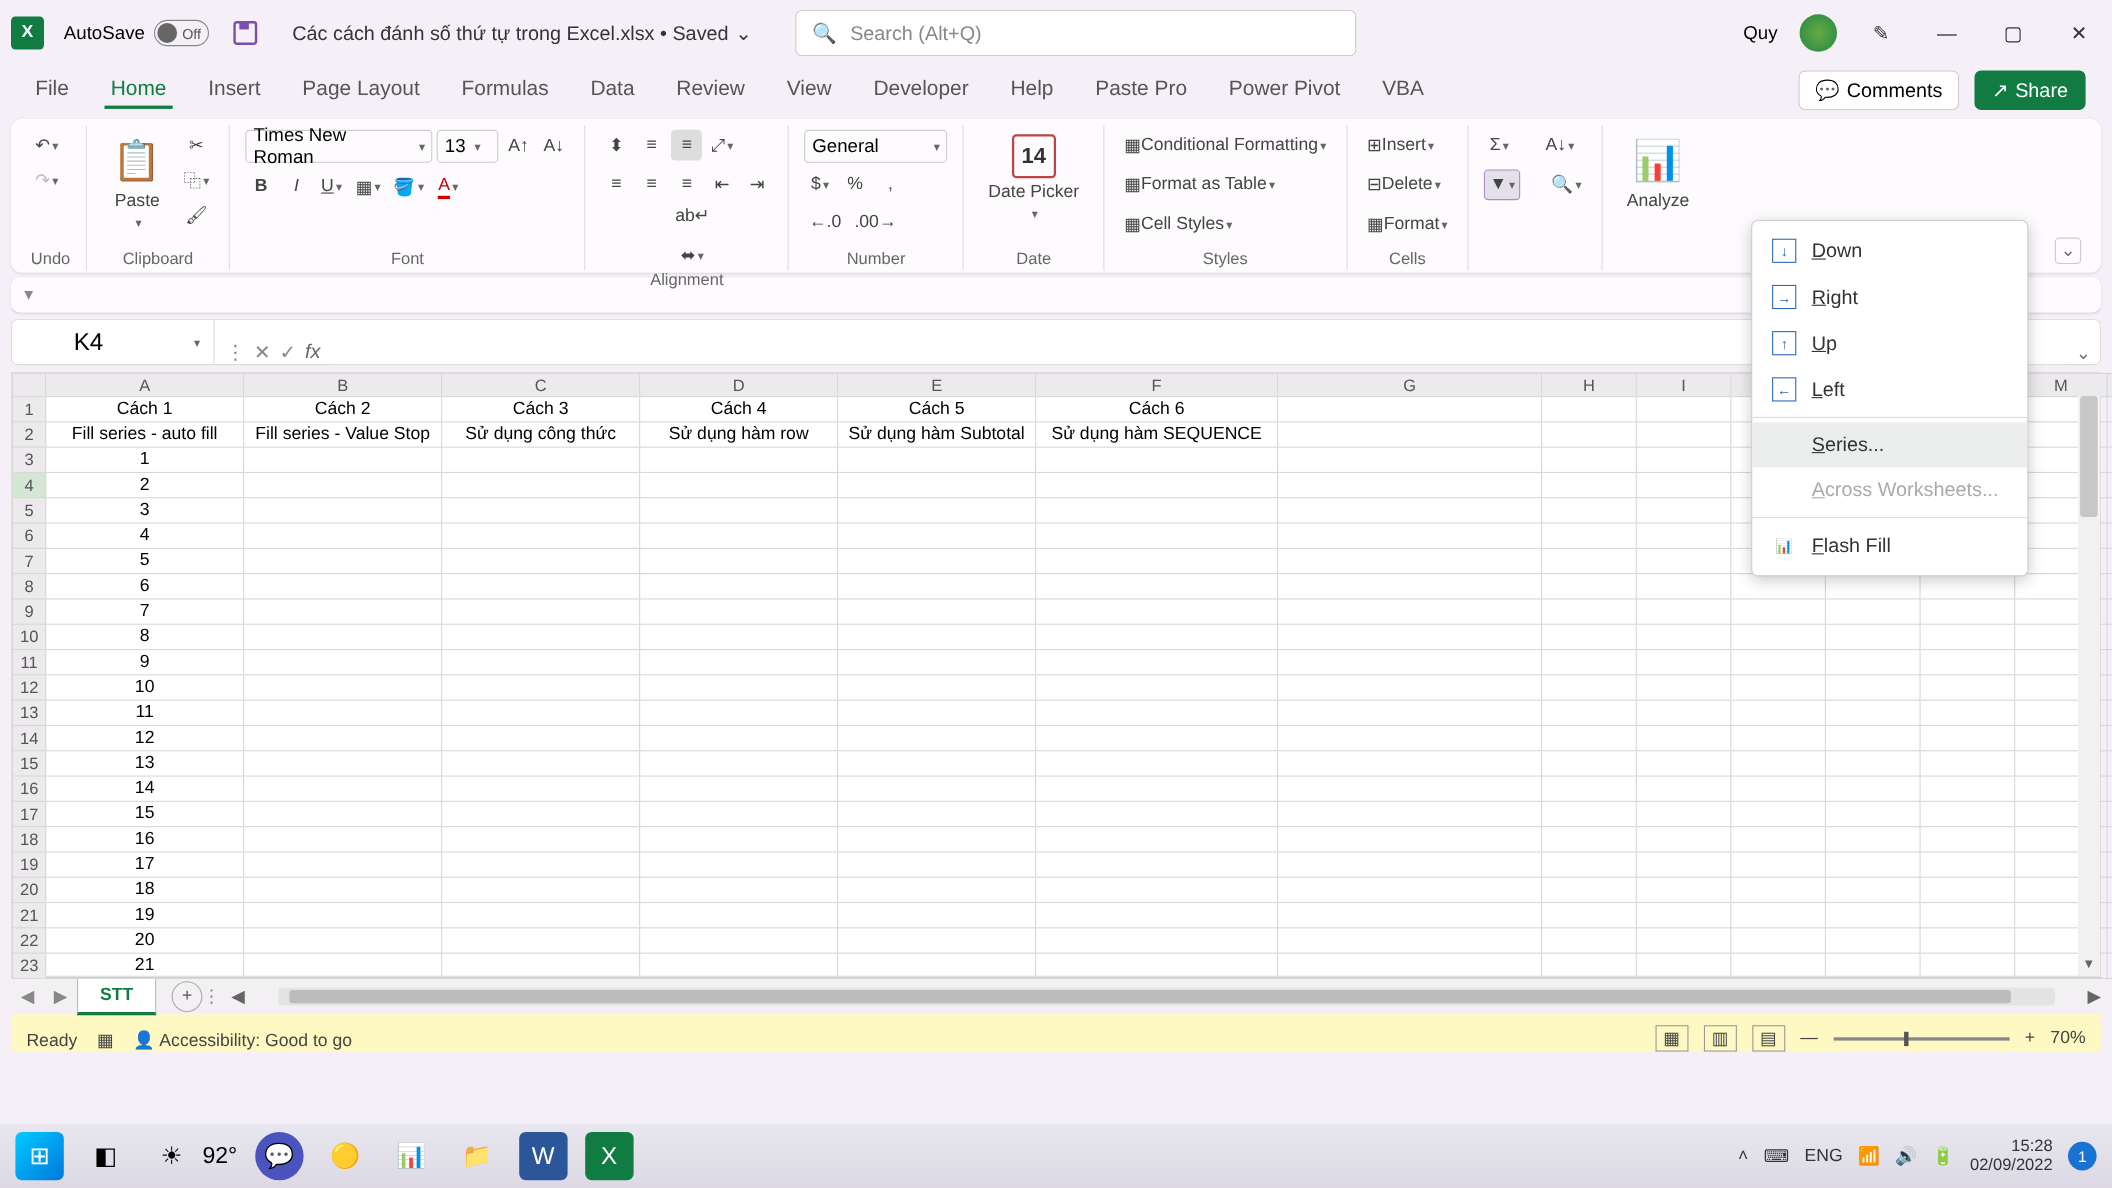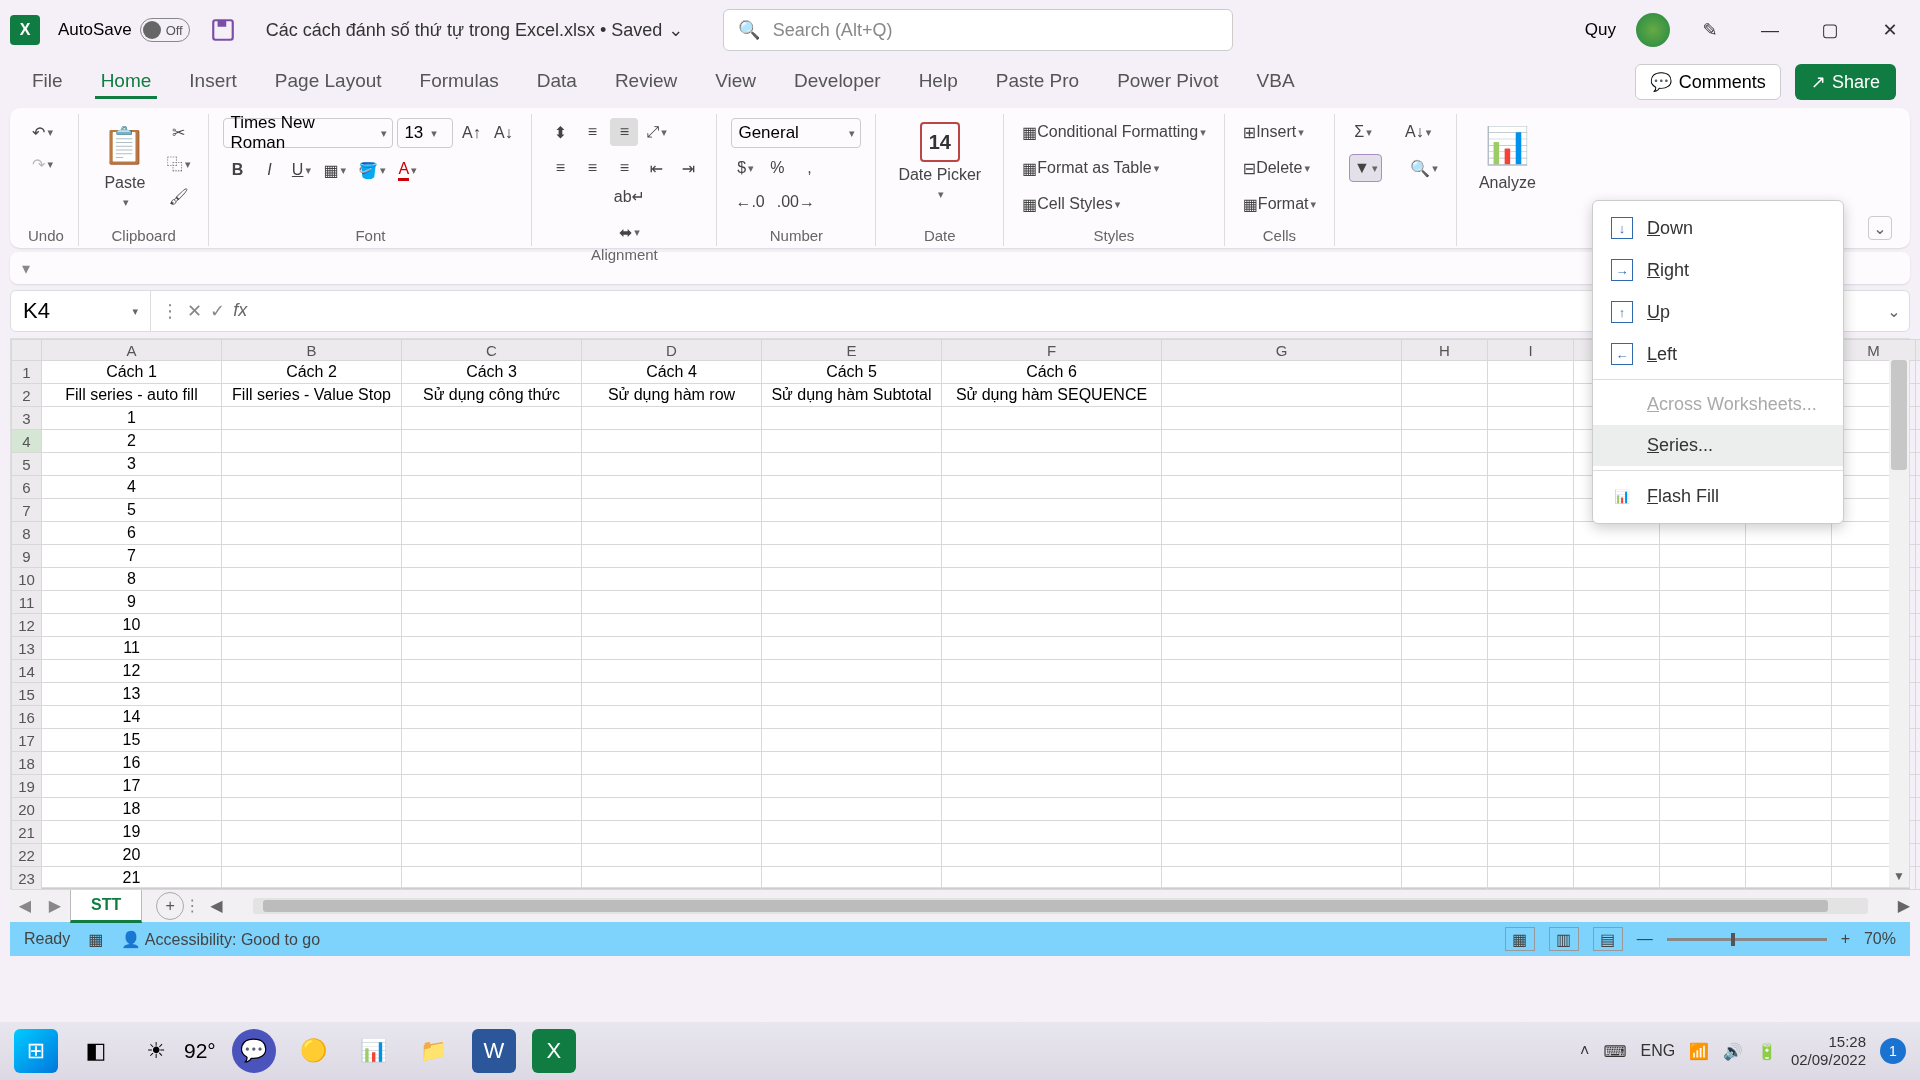--- a/index.html
+++ b/index.html
@@ -41,21 +41,21 @@
 .big-btn .ico-lg { width: 48px; height: 48px; display: flex; align-items: center; justify-content: center; font-size: 36px; }
 .dd { font-size: 11px; color: #666; margin-left: 2px; }
 .font-select { border: 1px solid #ccc; height: 30px; padding: 0 6px; border-radius: 4px; display: flex; align-items: center; gap: 6px; font-size: 17px; }
 .size-select { width: 56px; }
 .collapse-chev { position: absolute; right: 18px; bottom: 8px; color: #666; font-size: 16px; border: 1px solid #ccc; width: 24px; height: 24px; border-radius: 4px; display: flex; align-items: center; justify-content: center; }
 
 
 .subribbon { height: 32px; background: #fdfbfd; margin: 0 10px 6px; border-radius: 8px; display: flex; align-items: center; padding: 0 12px; box-shadow: 0 1px 2px rgba(0,0,0,.1); }
 
 
-.formula-row { height: 42px; display: flex; align-items: center; background: #fff; margin: 0 10px; border: 1px solid #ddd; border-radius: 6px; }
+.formula-row { height: 42px; display: flex; align-items: flex-end; background: #fff; margin: 0 10px; border: 1px solid #ddd; border-radius: 6px; padding-left: 44px; }
 .name-box { width: 140px; padding: 0 12px; font-size: 22px; display: flex; align-items: center; gap: 8px; border-right: 1px solid #ddd; height: 100%; justify-content: space-between; }
 .fb-btns { display: flex; gap: 8px; padding: 0 10px; color: #888; font-size: 18px; }
 .fx { font-style: italic; color: #666; }
 .fbar { flex: 1; height: 100%; }
 .fb-expand { width: 30px; text-align: center; color: #666; }
 
 
 .grid-wrap { position: relative; margin: 6px 10px 0; background: #fff; height: 550px; border: 1px solid #ddd; }
 table { border-collapse: collapse; width: 100%; table-layout: fixed; }
 th, td { border: 1px solid #d8d8d8; height: 23px; font-size: 16px; text-align: center; padding: 0; }
@@ -81,21 +81,21 @@
 
 
 .sheet-row { height: 34px; background: #f3f0f3; display: flex; align-items: center; margin: 0 10px; border-top: 1px solid #ccc; }
 .sheet-nav { width: 60px; display: flex; justify-content: space-around; color: #888; }
 .sheet-tab { background: #fff; padding: 6px 20px; border: 1px solid #bbb; border-bottom: none; border-radius: 0 0 0 0; font-size: 16px; font-weight: 600; color: #107c41; border-bottom: 3px solid #107c41; }
 .add-sheet { width: 28px; height: 28px; border: 1px solid #aaa; border-radius: 50%; margin-left: 14px; display: flex; align-items: center; justify-content: center; color: #555; }
 .hscroll { flex: 1; height: 16px; background: #e3e3e3; margin: 0 30px; border-radius: 3px; position: relative; }
 .hscroll .ht { position: absolute; left: 10px; right: 40px; top: 2px; bottom: 2px; background: #bcbcbc; border-radius: 3px; }
 
 
-.status-bar { height: 34px; background: #7dd3fc; display: flex; align-items: center; padding: 0 14px; font-size: 16px; color: #444; gap: 18px; margin: 0 10px; }
+.status-bar { height: 34px; background: #fef9c3; display: flex; align-items: flex-end; padding: 0 14px; font-size: 16px; color: #444; gap: 18px; margin: 0 10px; }
 .status-right { margin-left: auto; display: flex; align-items: center; gap: 14px; }
 .view-btn { width: 30px; height: 24px; border: 1px solid #999; display: flex; align-items: center; justify-content: center; }
 .zoom-slider { width: 160px; height: 3px; background: #888; position: relative; }
 .zoom-slider::before { content: ""; position: absolute; left: 40%; top: -5px; width: 4px; height: 13px; background: #555; }
 
 
 .taskbar { position: absolute; bottom: 0; left: 0; right: 0; height: 58px; background: linear-gradient(#e8e6ee, #dcd9e4); display: flex; align-items: center; padding: 0 14px; gap: 16px; }
 .tb-app { width: 44px; height: 44px; border-radius: 6px; display: flex; align-items: center; justify-content: center; font-size: 22px; }
 .tb-center { margin-left: auto; }
 .tb-right { display: flex; align-items: center; gap: 14px; color: #333; font-size: 16px; }
@@ -332,27 +332,27 @@
     </div>
   <div class="fill-item">
       <div class="fill-ico">↑</div>
       <span><span class="ul">U</span>p</span>
     </div>
   <div class="fill-item">
       <div class="fill-ico">←</div>
       <span><span class="ul">L</span>eft</span>
     </div>
   <div class="fill-sep"></div>
+  <div class="fill-item hov">
+      <div style="width:22px"></div>
+      <span><span class="ul">S</span>eries...</span>
+    </div>
   <div class="fill-item dis">
       <div style="width:22px"></div>
       <span><span class="ul">A</span>cross Worksheets...</span>
-    </div>
-  <div class="fill-item hov">
-      <div style="width:22px"></div>
-      <span><span class="ul">S</span>eries...</span>
     </div>
   <div class="fill-sep"></div>
   <div class="fill-item">
       <div class="fill-ico ff">📊</div>
       <span><span class="ul">F</span>lash Fill</span>
     </div>
 </div>
 
 <div class="formula-row">
   <div class="name-box">

